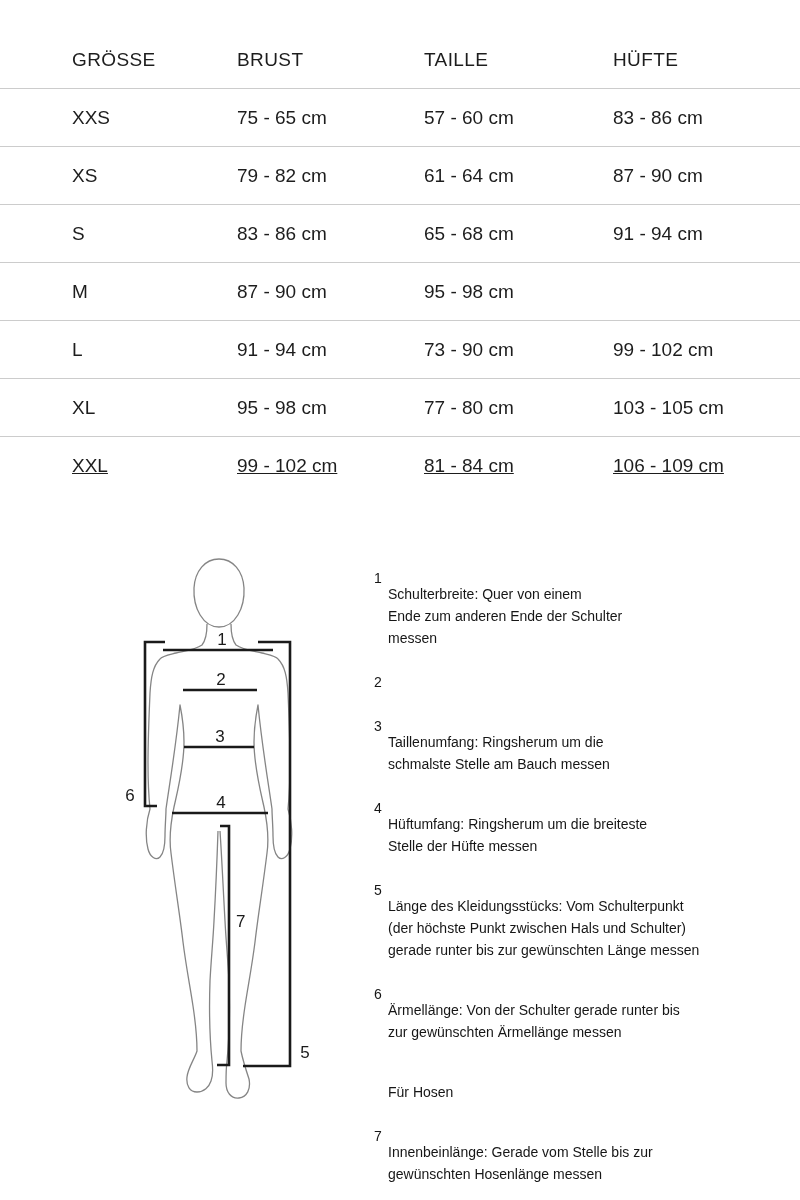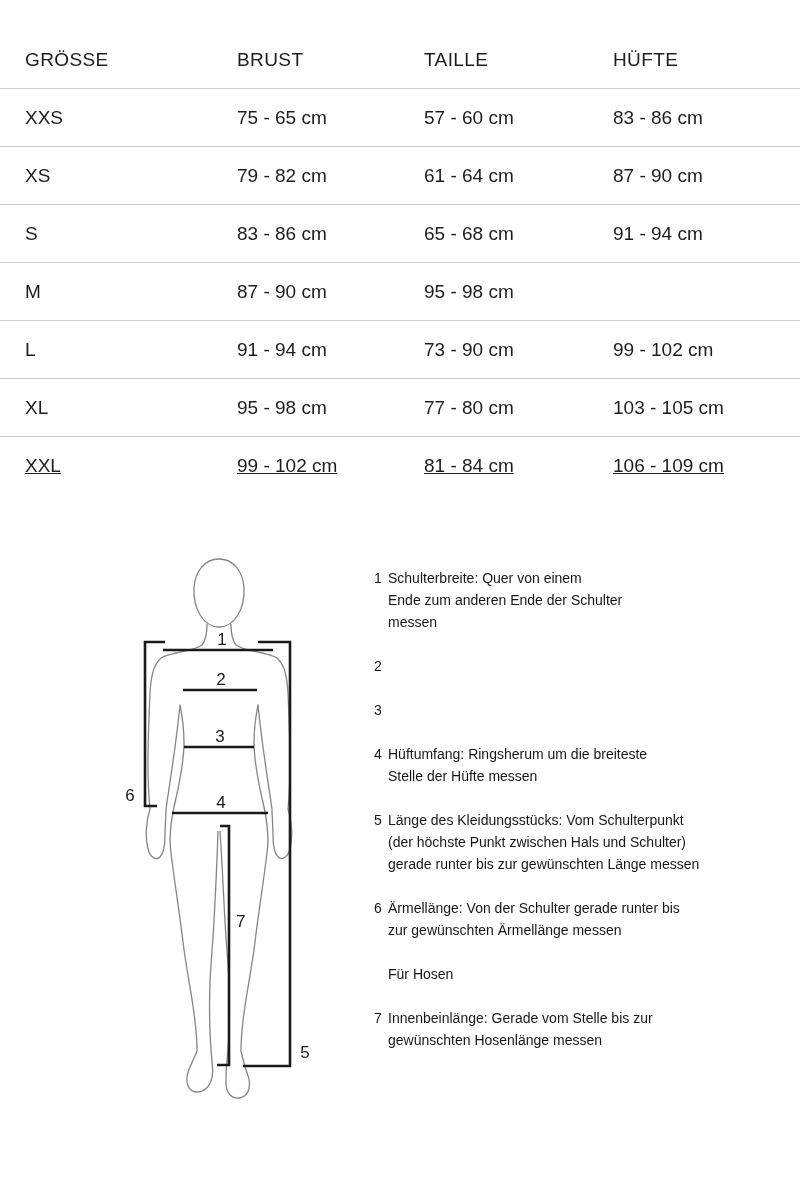--- a/index.html
+++ b/index.html
@@ -16,40 +16,40 @@
   .trow {
     display:grid;
     grid-template-columns:237px 187px 189px 1fr;
     height:58px;
     align-items:center;
     border-bottom:1px solid #cccccc;
     font-size:19px;
     color:#1d1d1d;
   }
   .trow:last-child { border-bottom:none;text-decoration:underline; }
-  .trow .c1 { padding-left:25px; }
+  .trow .c1 { padding-left:72px; }
   .trow.head { letter-spacing:0.4px; }
 
   
   .diagram-section { position:relative; margin-top:45px; height:620px; }
   .figure-svg { position:absolute; left:0; top:0; }
   .figure-svg text {
     font-family:"Liberation Sans", sans-serif;
     font-size:17px;
     fill:#1a1a1a;
   }
 
   .instructions {
     position:absolute; left:374px; top:27px; width:412px;
     font-size:14px; line-height:22px; color:#161616;
   }
   .instr-item { display:flex; margin-bottom:22px; }
   .instr-item:last-child { margin-bottom:0; }
   .instr-item .num { width:14px; flex:none; }
-  .instr-item .txt { white-space:pre-line; }
+  .instr-item .txt { white-space:pre-line;margin-top:16px; }
 </style>
 </head>
 <body>
 
 <div class="size-table">
   <div class="trow head">
     <div class="c1">GRÖSSE</div>
     <div>BRUST</div>
     <div>TAILLE</div>
     <div>HÜFTE</div>
@@ -183,20 +183,22 @@
       <span class="num">1</span>
       <span class="txt">Schulterbreite: Quer von einem
 Ende zum anderen Ende der Schulter
 messen</span>
     </div>
     <div class="instr-item">
       <span class="num">2</span>
     </div>
     <div class="instr-item">
       <span class="num">3</span>
+      <span class="txt">Taillenumfang: Ringsherum um die
+schmalste Stelle am Bauch messen</span>
     </div>
     <div class="instr-item">
       <span class="num">4</span>
       <span class="txt">Hüftumfang: Ringsherum um die breiteste
 Stelle der Hüfte messen</span>
     </div>
     <div class="instr-item">
       <span class="num">5</span>
       <span class="txt">Länge des Kleidungsstücks: Vom Schulterpunkt
 (der höchste Punkt zwischen Hals und Schulter)

